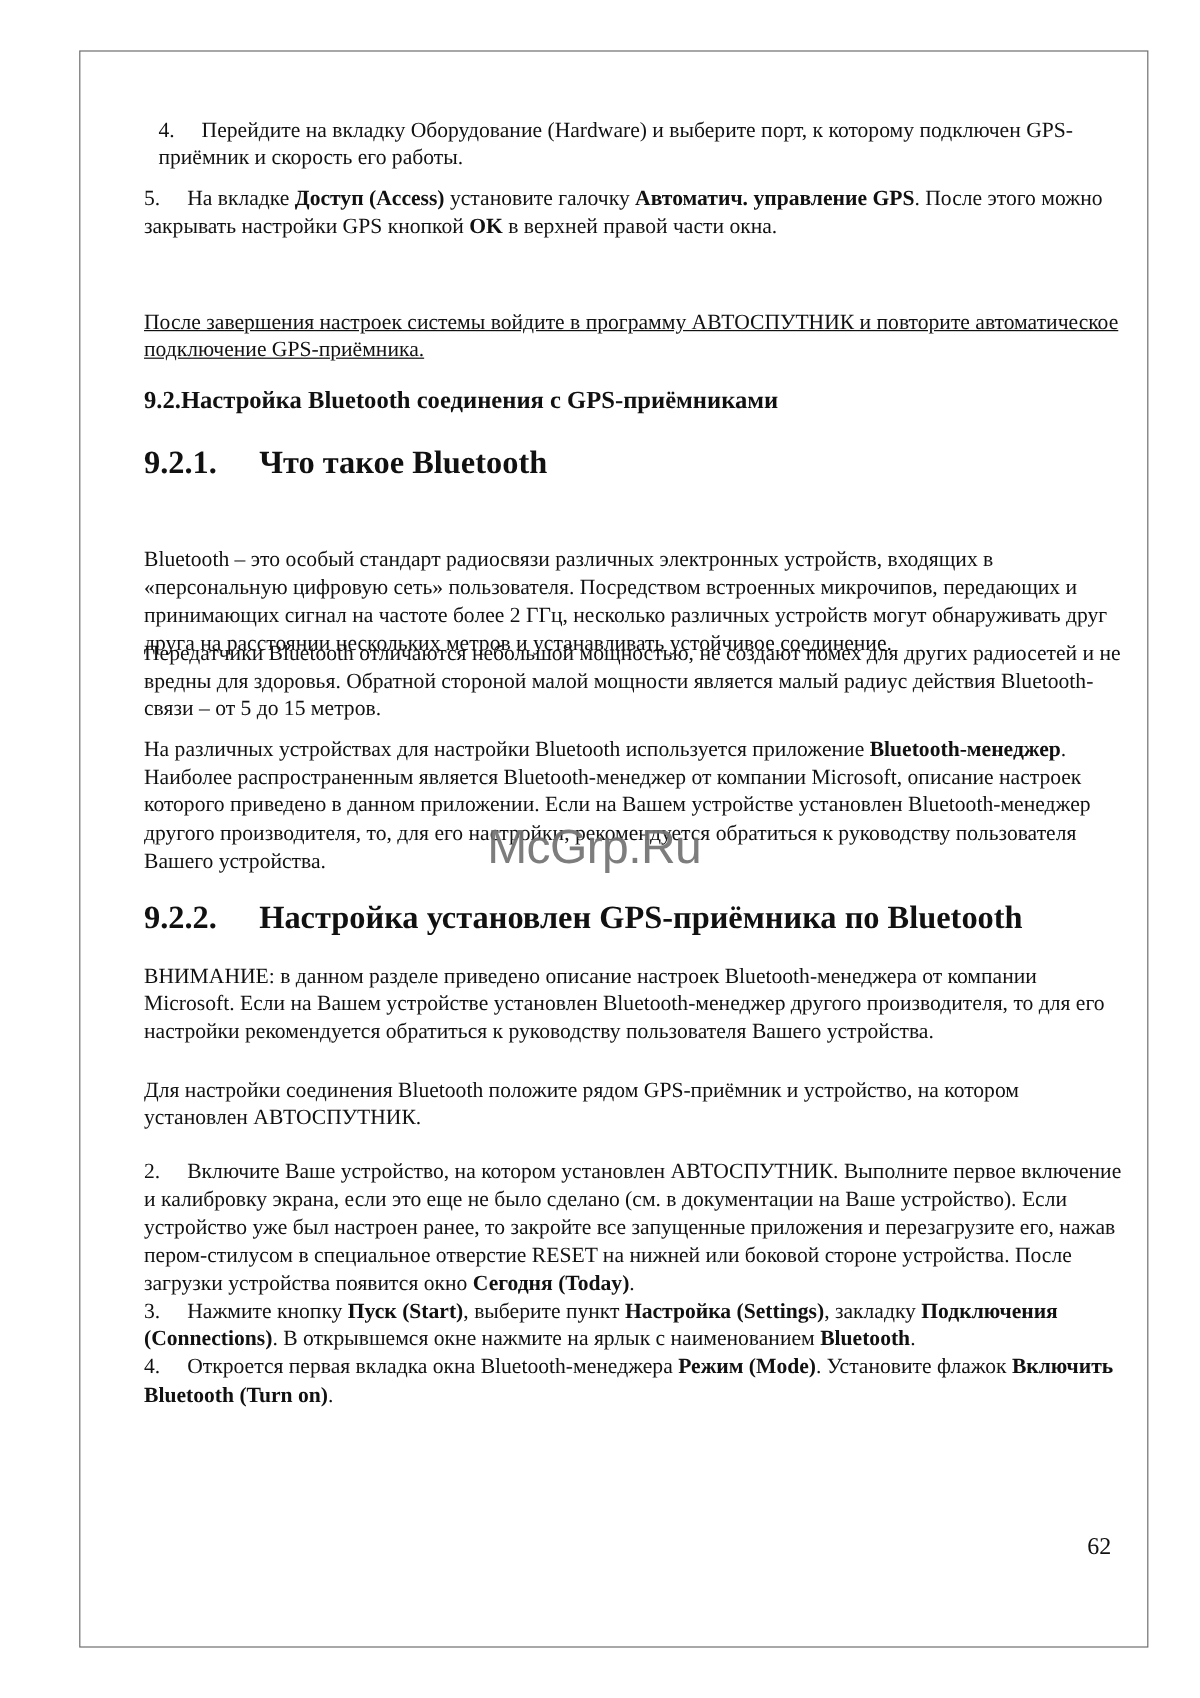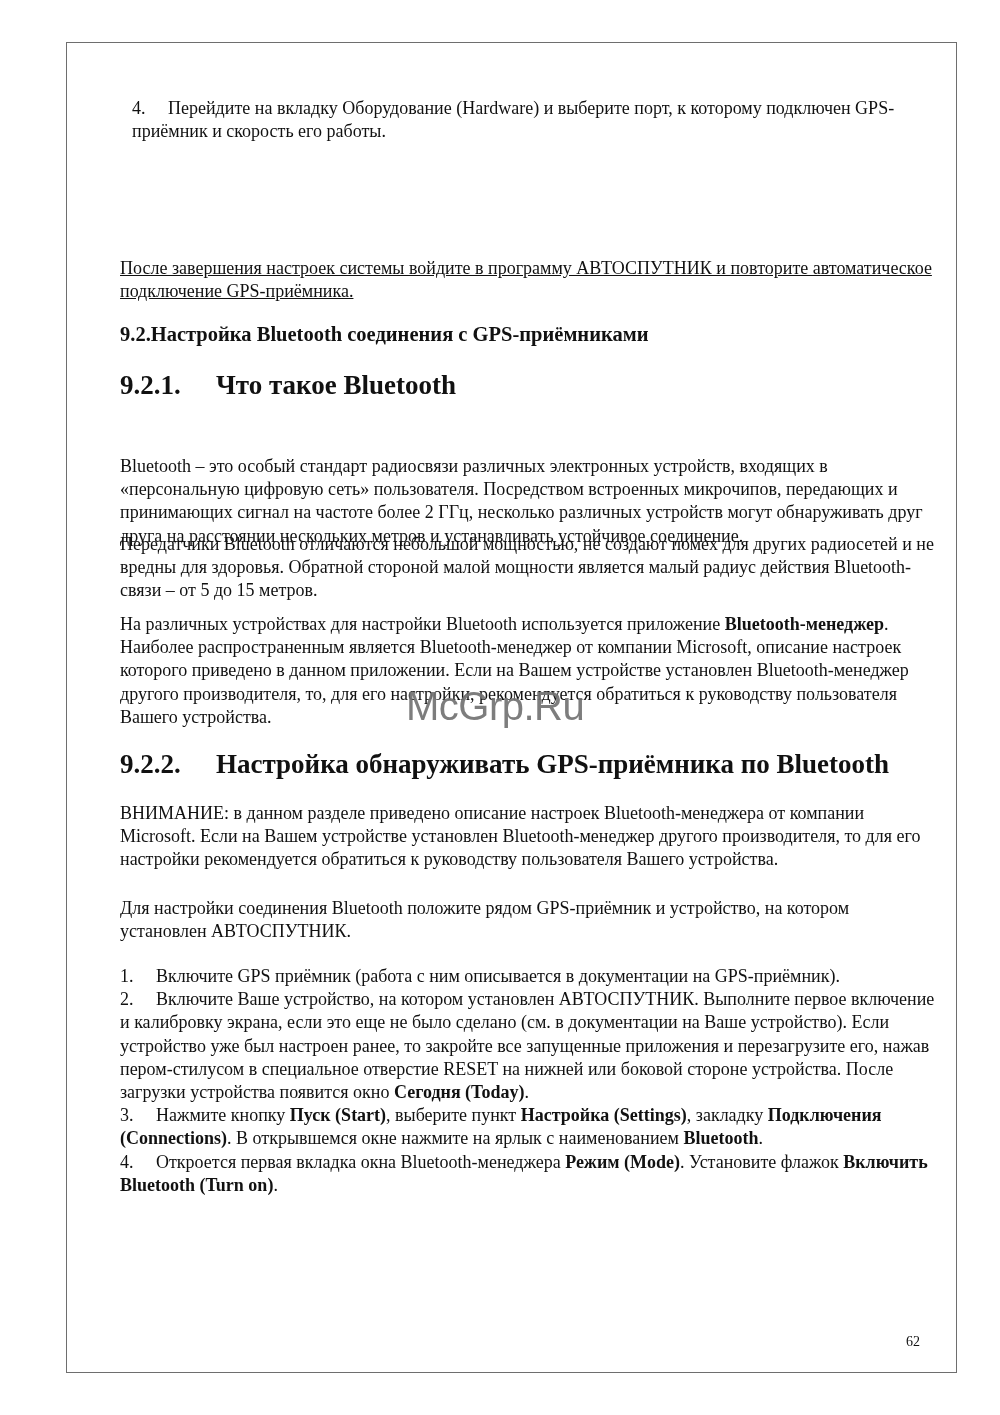--- a/index.html
+++ b/index.html
@@ -9,31 +9,32 @@
            border: 1.5px solid #6e6e6e; box-sizing: border-box; }
   .block { position: absolute; left: 120px; width: 820px; font-size: 18px; line-height: 23.2px; }
   .block p { margin: 0; }
   .num { display: inline-block; width: 36px; }
   b { font-weight: bold; }
   .h2 { position: absolute; left: 120px; font-size: 20.5px; font-weight: bold; }
   .h3 { position: absolute; left: 120px; font-size: 27px; font-weight: bold; }
   .h3 .hnum { display: inline-block; width: 96px; }
   .watermark { position: absolute; left: 406px; top: 684px; font-family: "Liberation Sans", sans-serif;
                font-size: 40px; color: #737373; opacity: 0.92; letter-spacing: -0.5px; }
-  .pagenum { position: absolute; left: 906px; top: 1334px; font-size: 14px; }
+  .pagenum { position: absolute; left: 906px; top: 1278px; font-size: 20px; }
 </style>
 </head>
 <body>
 
 <div class="frame"></div>
 
 <div class="block" style="top:97px;margin-left:12px;">
   <p><span class="num">4.</span><span>Перейдите на вкладку Оборудование (Hardware) и выберите порт, к которому подключен GPS-приёмник и скорость его работы.</span></p>
 </div>
 <div class="block" style="top:154px;">
+  <p><span class="num">5.</span><span>На вкладке </span><b>Доступ (Access)</b><span> установите галочку </span><b>Автоматич. управление GPS</b><span>. После этого можно закрывать настройки GPS кнопкой </span><b>OK</b><span> в верхней правой части окна.</span></p>
 </div>
 <div class="block" style="top:257px;text-decoration:underline;">
   <p>После завершения настроек системы войдите в программу АВТОСПУТНИК и повторите автоматическое подключение GPS-приёмника.</p>
 </div>
 
 <div class="h2" style="top:323px;">9.2.Настройка Bluetooth соединения с GPS-приёмниками</div>
 
 <div class="h3" style="top:370px;">
   <span class="hnum">9.2.1.</span><span>Что такое Bluetooth</span>
 </div>
@@ -42,31 +43,30 @@
   <p>Bluetooth – это особый стандарт радиосвязи различных электронных устройств, входящих в «персональную цифровую сеть» пользователя. Посредством встроенных микрочипов, передающих и принимающих сигнал на частоте более 2 ГГц, несколько различных устройств могут обнаруживать друг друга на расстоянии нескольких метров и устанавливать устойчивое соединение.</p>
 </div>
 <div class="block" style="top:533px;">
   <p>Передатчики Bluetooth отличаются небольшой мощностью, не создают помех для других радиосетей и не вредны для здоровья. Обратной стороной малой мощности является малый радиус действия Bluetooth-связи – от 5 до 15 метров.</p>
 </div>
 <div class="block" style="top:613px;">
   <p><span>На различных устройствах для настройки Bluetooth используется приложение </span><b>Bluetooth-менеджер</b><span>. Наиболее распространенным является Bluetooth-менеджер от компании Microsoft, описание настроек которого приведено в данном приложении. Если на Вашем устройстве установлен Bluetooth-менеджер другого производителя, то, для его настройки, рекомендуется обратиться к руководству пользователя Вашего устройства.</span></p>
 </div>
 
 <div class="h3" style="top:749px;">
-  <span class="hnum">9.2.2.</span><span>Настройка обнаруживать GPS-приёмника по Bluetooth</span>
+  <span class="hnum">9.2.2.</span><span>Настройка установлен GPS-приёмника по Bluetooth</span>
 </div>
 
 <div class="block" style="top:782px;margin-top:20px;">
   <p>ВНИМАНИЕ: в данном разделе приведено описание настроек Bluetooth-менеджера от компании Microsoft. Если на Вашем устройстве установлен Bluetooth-менеджер другого производителя, то для его настройки рекомендуется обратиться к руководству пользователя Вашего устройства.</p>
 </div>
 <div class="block" style="top:897px;">
   <p>Для настройки соединения Bluetooth положите рядом GPS-приёмник и устройство, на котором установлен АВТОСПУТНИК.</p>
 </div>
 
 <div class="block" style="top:965px;">
-  <p><span class="num">1.</span><span>Включите GPS приёмник (работа с ним описывается в документации на GPS-приёмник).</span></p>
   <p><span class="num">2.</span><span>Включите Ваше устройство, на котором установлен АВТОСПУТНИК. Выполните первое включение и калибровку экрана, если это еще не было сделано (см. в документации на Ваше устройство). Если устройство уже был настроен ранее, то закройте все запущенные приложения и перезагрузите его, нажав пером-стилусом в специальное отверстие RESET на нижней или боковой стороне устройства. После загрузки устройства появится окно </span><b>Сегодня (Today)</b><span>.</span></p>
   <p><span class="num">3.</span><span>Нажмите кнопку </span><b>Пуск (Start)</b><span>, выберите пункт </span><b>Настройка (Settings)</b><span>, закладку </span><b>Подключения (Connections)</b><span>. В открывшемся окне нажмите на ярлык с наименованием </span><b>Bluetooth</b><span>.</span></p>
   <p><span class="num">4.</span><span>Откроется первая вкладка окна Bluetooth-менеджера </span><b>Режим (Mode)</b><span>. Установите флажок </span><b>Включить Bluetooth (Turn on)</b><span>.</span></p>
 </div>
 
 <div class="watermark">McGrp.Ru</div>
 <div class="pagenum">62</div>
 
 </body></html>

